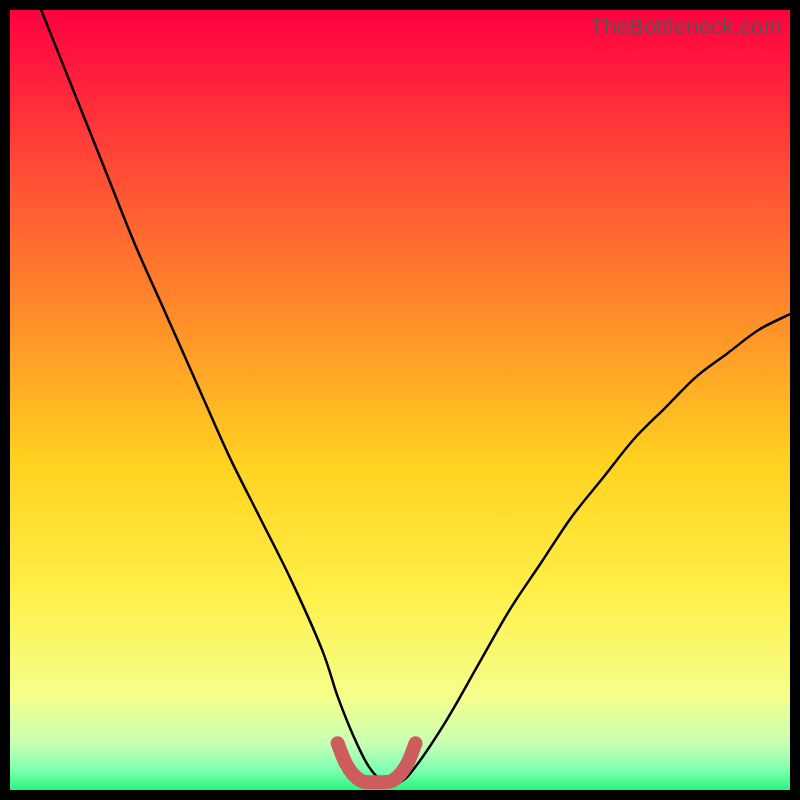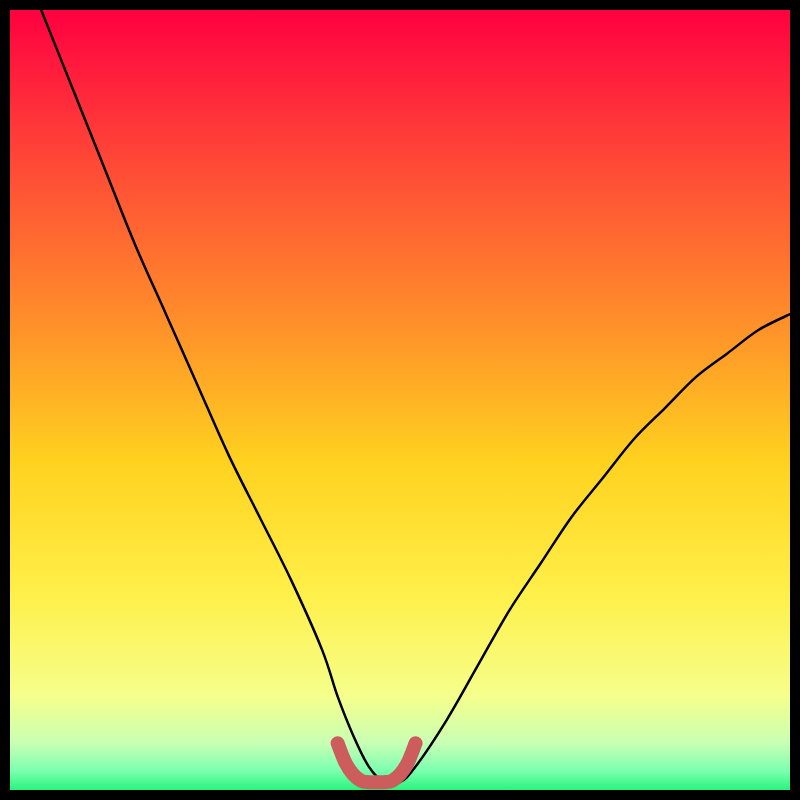--- a/index.html
+++ b/index.html
@@ -53,13 +53,14 @@
           <stop offset="88%" stop-color="#f5ff8c"></stop>
           <stop offset="94%" stop-color="#c8ffb4"></stop>
           <stop offset="97.5%" stop-color="#7dffb0"></stop>
           <stop offset="100%" stop-color="#29f57d"></stop>
         </linearGradient>
     </defs>
     <rect id="grad-rect" x="0" y="0" width="780" height="780" fill="url(#bg-grad)"></rect>
     <path id="curve-path" fill="none" stroke="#000000" stroke-width="2.5" stroke-linecap="round" stroke-linejoin="round" d="M 31.2 0 C 36.40 13.00, 52.00 52.00, 62.40 78.00 C 72.80 104.00, 83.20 130.00, 93.60 156.00 C 104.00 182.00, 114.40 209.30, 124.80 234.00 C 135.20 258.70, 145.60 280.80, 156.00 304.20 C 166.40 327.60, 176.80 351.00, 187.20 374.40 C 197.60 397.80, 208.00 422.50, 218.40 444.60 C 228.80 466.70, 239.20 486.20, 249.60 507.00 C 260.00 527.80, 270.40 547.30, 280.80 569.40 C 291.20 591.50, 304.20 620.10, 312.00 639.60 C 319.80 659.10, 322.40 672.10, 327.60 686.40 C 332.80 700.70, 338.00 713.70, 343.20 725.40 C 348.40 737.10, 353.60 748.80, 358.80 756.60 C 364.00 764.40, 369.20 769.60, 374.40 772.20 C 379.60 774.80, 384.80 774.80, 390.00 772.20 C 395.20 769.60, 397.80 767.00, 405.60 756.60 C 413.40 746.20, 426.40 726.70, 436.80 709.80 C 447.20 692.90, 457.60 673.40, 468.00 655.20 C 478.40 637.00, 488.80 617.50, 499.20 600.60 C 509.60 583.70, 520.00 569.40, 530.40 553.80 C 540.80 538.20, 551.20 521.30, 561.60 507.00 C 572.00 492.70, 582.40 481.00, 592.80 468.00 C 603.20 455.00, 613.60 440.70, 624.00 429.00 C 634.40 417.30, 644.80 408.20, 655.20 397.80 C 665.60 387.40, 676.00 375.70, 686.40 366.60 C 696.80 357.50, 707.20 351.00, 717.60 343.20 C 728.00 335.40, 738.40 326.30, 748.80 319.80 C 759.20 313.30, 774.80 306.80, 780.00 304.20"></path>
     <path id="marker-path" fill="none" stroke="#cd5c5c" stroke-width="14" stroke-linecap="round" stroke-linejoin="round" d="M 327.59999999999997 733.2 C 328.90 736.45, 332.80 747.50, 335.40 752.70 C 338.00 757.90, 340.60 761.41, 343.20 764.40 C 345.80 767.39, 348.40 769.34, 351.00 770.64 C 353.60 771.94, 356.20 771.94, 358.80 772.20 C 361.40 772.46, 364.00 772.20, 366.60 772.20 C 369.20 772.20, 371.80 772.46, 374.40 772.20 C 377.00 771.94, 379.60 771.94, 382.20 770.64 C 384.80 769.34, 387.40 767.39, 390.00 764.40 C 392.60 761.41, 395.20 757.90, 397.80 752.70 C 400.40 747.50, 404.30 736.45, 405.60 733.20"></path>
   </svg>
+  <div class="watermark">TheBottleneck.com</div>
 </div>
 
 </body></html>

